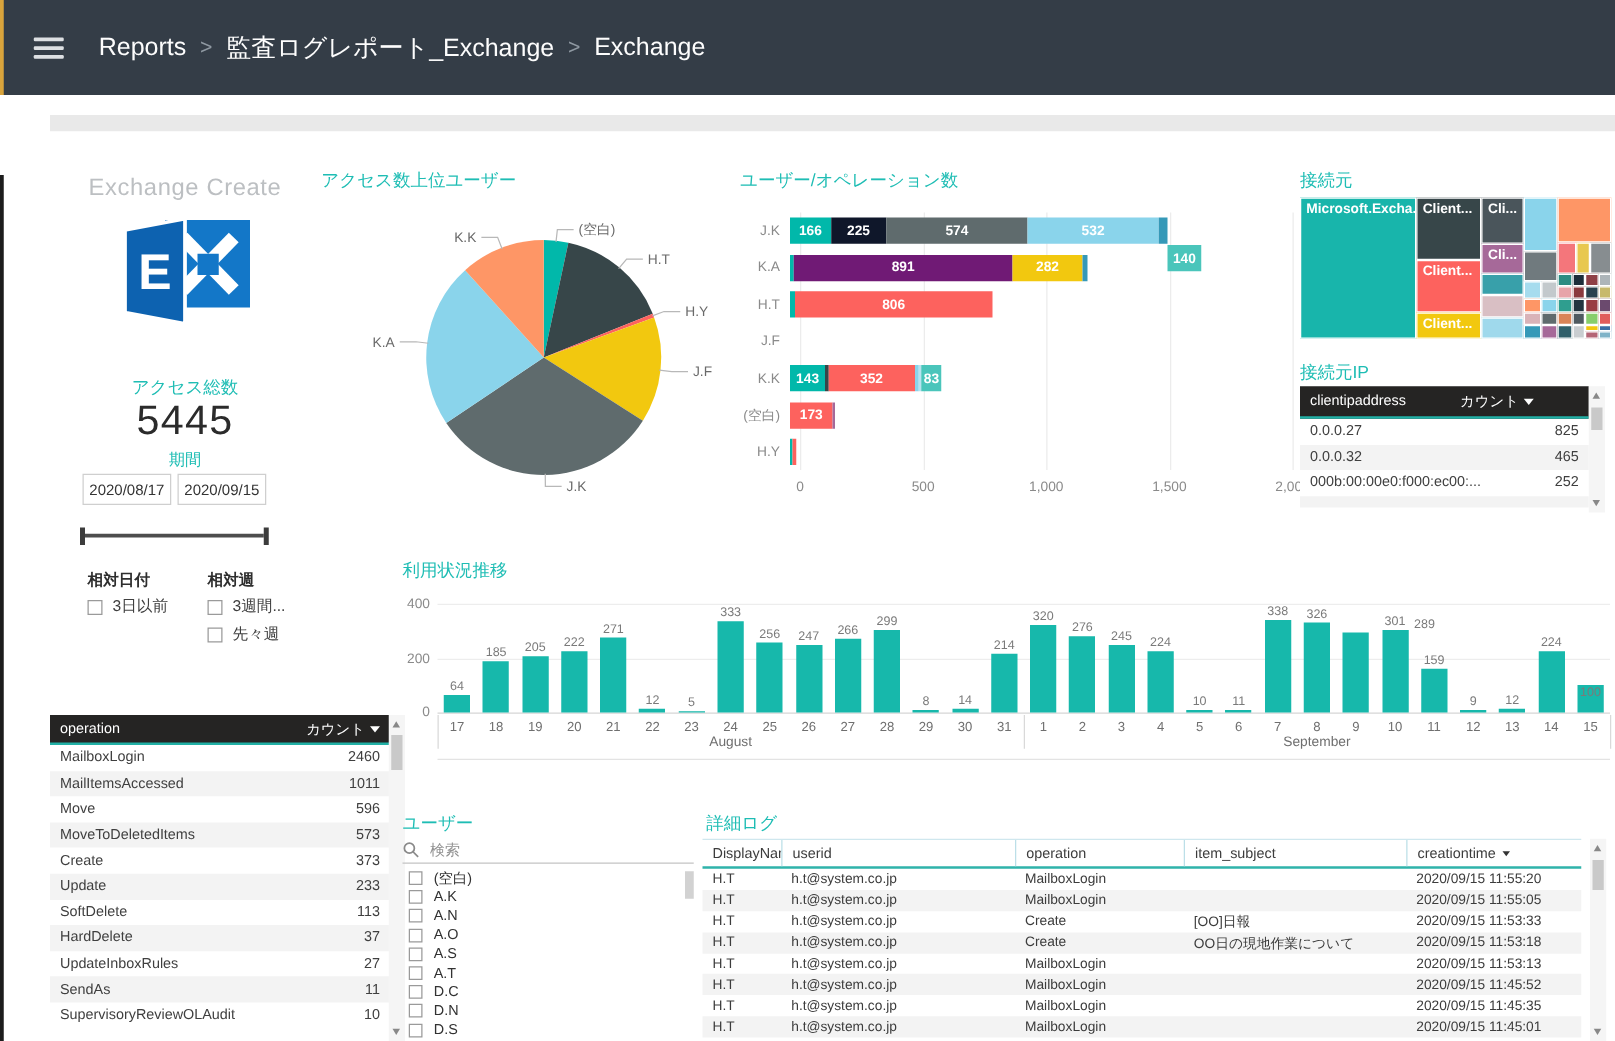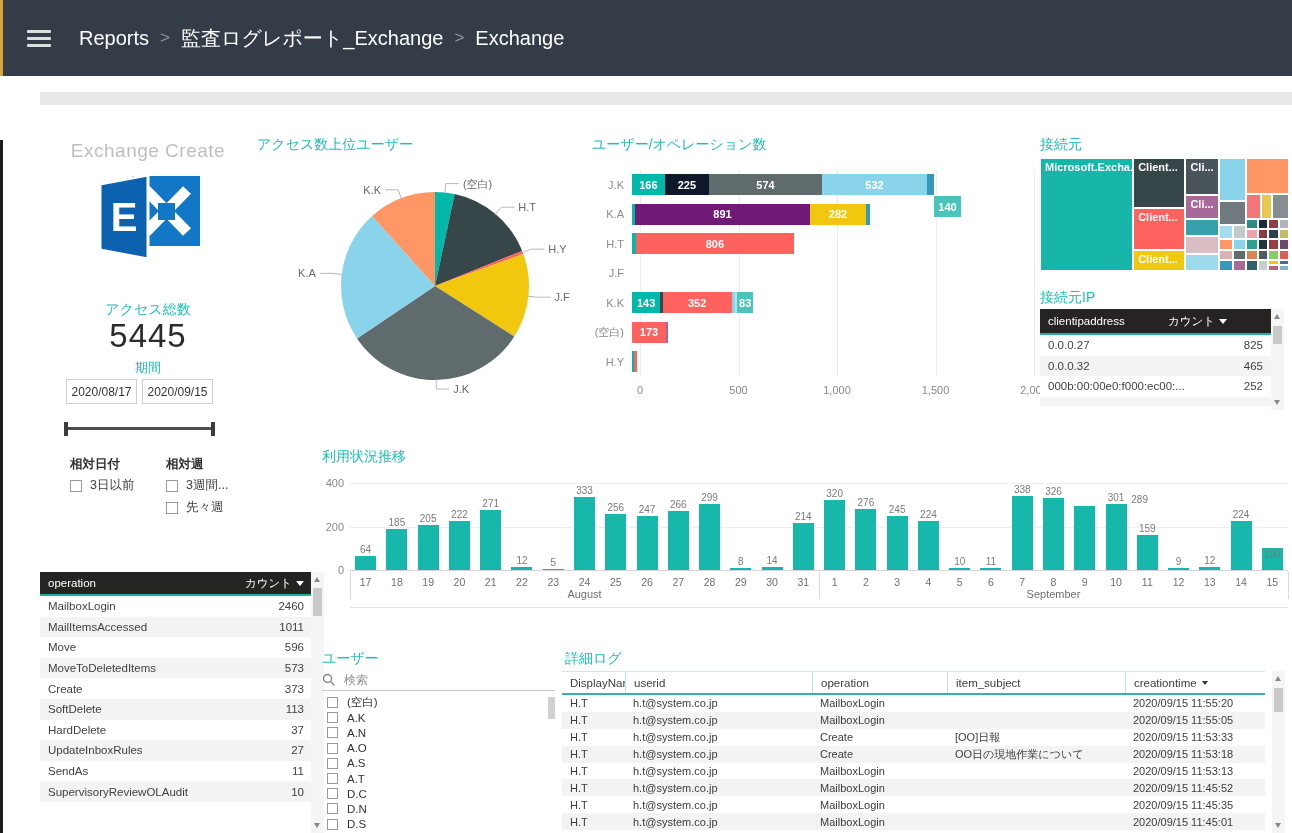--- a/index.html
+++ b/index.html
@@ -201,20 +201,24 @@
           <span class="rn">Move</span>
           <span class="rv" style="width: 48px;">596</span>
         </div>
         <div class="dk-row">
           <span class="rn">MoveToDeletedItems</span>
           <span class="rv" style="width: 48px;">573</span>
         </div>
         <div class="dk-row">
           <span class="rn">Create</span>
           <span class="rv" style="width: 48px;">373</span>
+        </div>
+        <div class="dk-row">
+          <span class="rn">Update</span>
+          <span class="rv" style="width: 48px;">233</span>
         </div>
         <div class="dk-row">
           <span class="rn">SoftDelete</span>
           <span class="rv" style="width: 48px;">113</span>
         </div>
         <div class="dk-row">
           <span class="rn">HardDelete</span>
           <span class="rv" style="width: 48px;">37</span>
         </div>
         <div class="dk-row">

